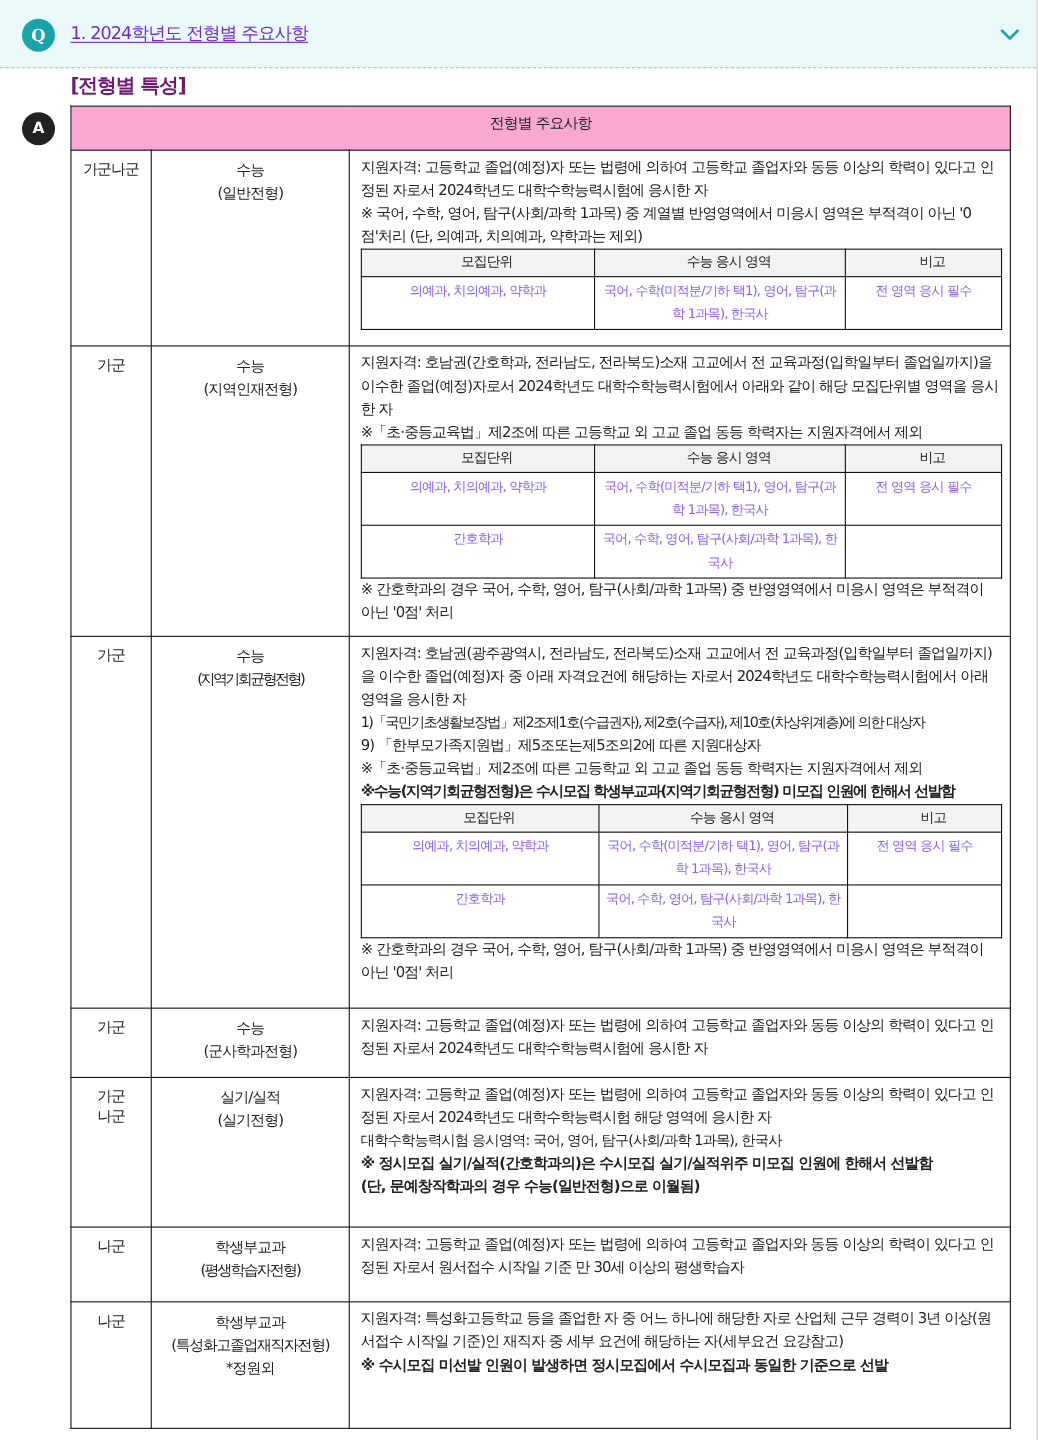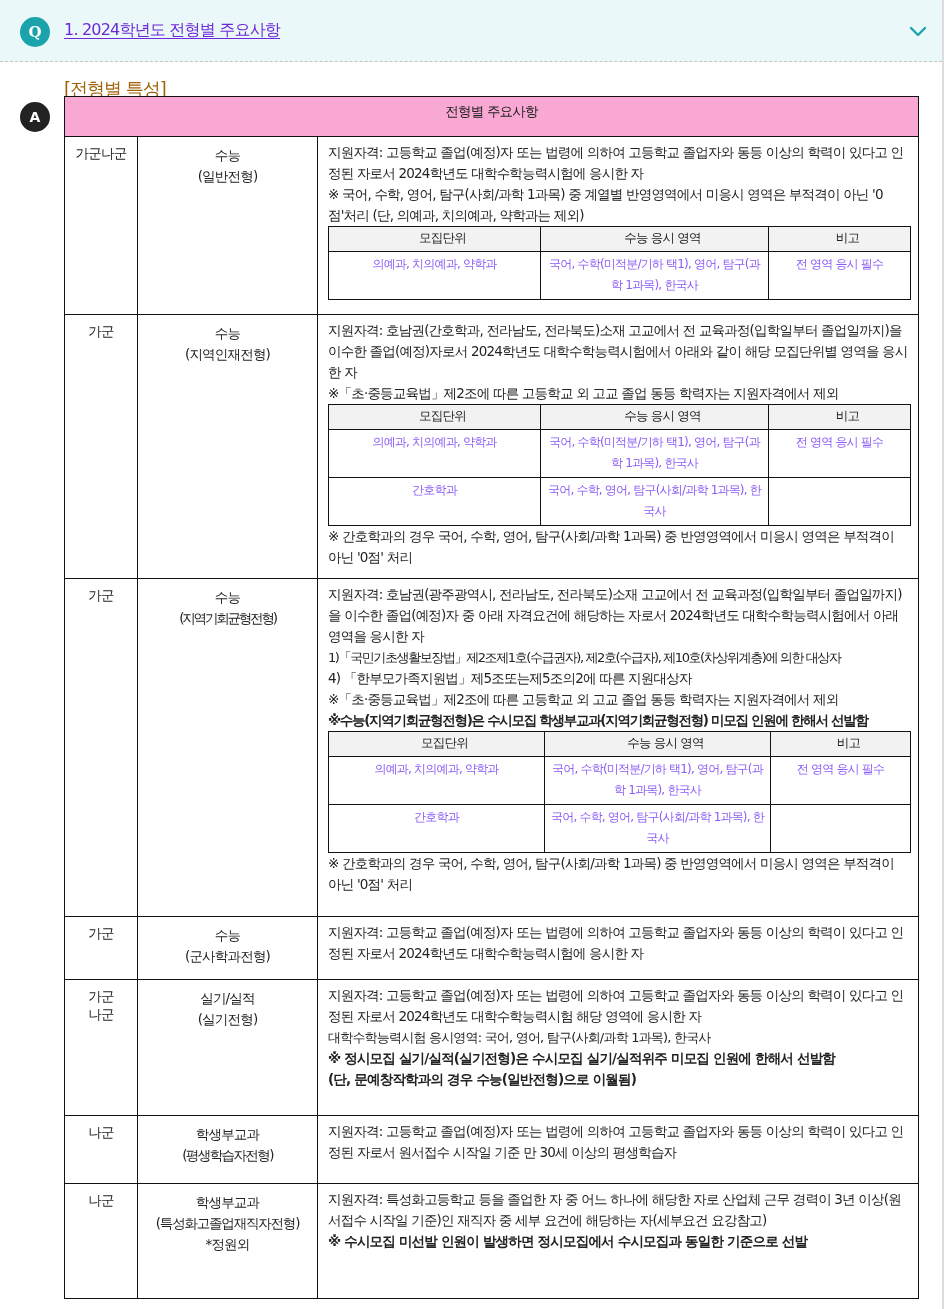--- a/index.html
+++ b/index.html
@@ -8,21 +8,21 @@
 
   .faq-frame { position: absolute; left: 0; top: 0; width: 944px; height: 1309px; border-right: 2px solid #dcdcdc; border-top: 2px solid #dcdcdc; }
 
   .q-header { position: absolute; left: 0; top: 0; width: 942px; height: 62px; background: #ebf8f9; border-bottom: 1px dashed #c4c4c4; }
   .q-badge { position: absolute; left: 20px; top: 17px; width: 30px; height: 30px; border-radius: 50%; background: #1aa3ab; color: #fff; font-family: "DejaVu Serif", serif; font-weight: bold; font-size: 15px; display: flex; align-items: center; justify-content: center; }
   .q-title { position: absolute; left: 64px; top: 20px; font-size: 16px; color: #6d28d9; text-decoration: underline; text-underline-offset: 3px; letter-spacing: -0.8px; cursor: pointer; }
   .q-chevron { position: absolute; right: 14px; top: 22px; width: 20px; height: 20px; }
 
   .a-badge { position: absolute; left: 20px; top: 102px; width: 30px; height: 30px; border-radius: 50%; background: #222; color: #fff; font-size: 14px; font-weight: bold; display: flex; align-items: center; justify-content: center; }
 
-  .section-heading { position: absolute; left: 64px; top: 77px; font-size: 18px; font-weight: normal; color: #a16207; letter-spacing: -1px; }
+  .section-heading { position: absolute; left: 64px; top: 66px; font-size: 18px; font-weight: bold; color: #701a75; letter-spacing: -1px; }
 
   .main-table { position: absolute; left: 64px; top: 96px; width: 854px; border-collapse: collapse; table-layout: fixed; font-size: 13.5px; letter-spacing: -0.8px; }
   .main-table th, .main-table td { border: 1.5px solid #111; vertical-align: top; }
   .main-table th.caption { background: #f9a8d4; height: 40px; font-weight: normal; text-align: center; vertical-align: top; padding-top: 6px; font-size: 13.5px; }
   .main-table td.group { text-align: center; padding-top: 8px; margin-left: 28px; }
   .main-table td.type { text-align: center; padding-top: 8px; line-height: 21px; }
   .main-table td.detail { padding: 5px 8px 8px 10px; line-height: 21px; }
   .detail p { margin: 0; }
   .detail p.bold { font-weight: bold; }
   .detail p.small { font-size: 13px; }
@@ -129,21 +129,21 @@
 
   <tr style="height:338px">
     <td class="group">가군</td>
     <td class="type">
       <div>수능</div>
       <div style="letter-spacing:-2.2px">(지역기회균형전형)</div>
     </td>
     <td class="detail">
       <p>지원자격: 호남권(광주광역시, 전라남도, 전라북도)소재 고교에서 전 교육과정(입학일부터 졸업일까지)을 이수한 졸업(예정)자 중 아래 자격요건에 해당하는 자로서 2024학년도 대학수학능력시험에서 아래 영역을 응시한 자</p>
       <p class="small" style="letter-spacing:-1.4px">1)「국민기초생활보장법」제2조제1호(수급권자), 제2호(수급자), 제10호(차상위계층)에 의한 대상자</p>
-      <p>4) 「한부모가족지원법」제5조또는제5조의2에 따른 지원대상자</p>
+      <p>9) 「한부모가족지원법」제5조또는제5조의2에 따른 지원대상자</p>
       <p>※「초·중등교육법」제2조에 따른 고등학교 외 고교 졸업 동등 학력자는 지원자격에서 제외</p>
       <p class="bold" style="letter-spacing:-1.3px">※수능(지역기회균형전형)은 수시모집 학생부교과(지역기회균형전형) 미모집 인원에 한해서 선발함</p>
       <table class="sub-table">
         <colgroup>
               <col style="width:216px">
               <col style="width:226px">
               <col style="width:140px">
             </colgroup>
         <tbody>
               <tr>
@@ -183,21 +183,21 @@
       <div>가군</div>
       <div>나군</div>
     </td>
     <td class="type">
       <div>실기/실적</div>
       <div>(실기전형)</div>
     </td>
     <td class="detail">
       <p>지원자격: 고등학교 졸업(예정)자 또는 법령에 의하여 고등학교 졸업자와 동등 이상의 학력이 있다고 인정된 자로서 2024학년도 대학수학능력시험 해당 영역에 응시한 자</p>
       <p class="small">대학수학능력시험 응시영역: 국어, 영어, 탐구(사회/과학 1과목), 한국사</p>
-      <p class="bold">※ 정시모집 실기/실적(실기전형)은 수시모집 실기/실적위주 미모집 인원에 한해서 선발함</p>
+      <p class="bold">※ 정시모집 실기/실적(간호학과의)은 수시모집 실기/실적위주 미모집 인원에 한해서 선발함</p>
       <p class="bold">(단, 문예창작학과의 경우 수능(일반전형)으로 이월됨)</p>
     </td>
   </tr>
 
   <tr style="height:68px">
     <td class="group">나군</td>
     <td class="type">
       <div>학생부교과</div>
       <div style="letter-spacing:-1.6px">(평생학습자전형)</div>
     </td>

